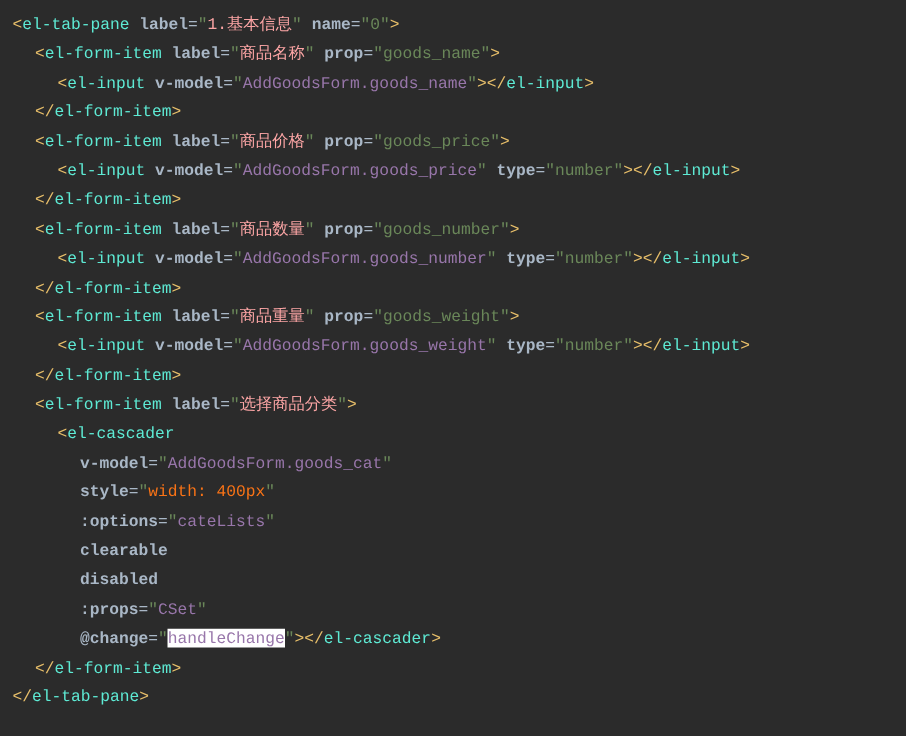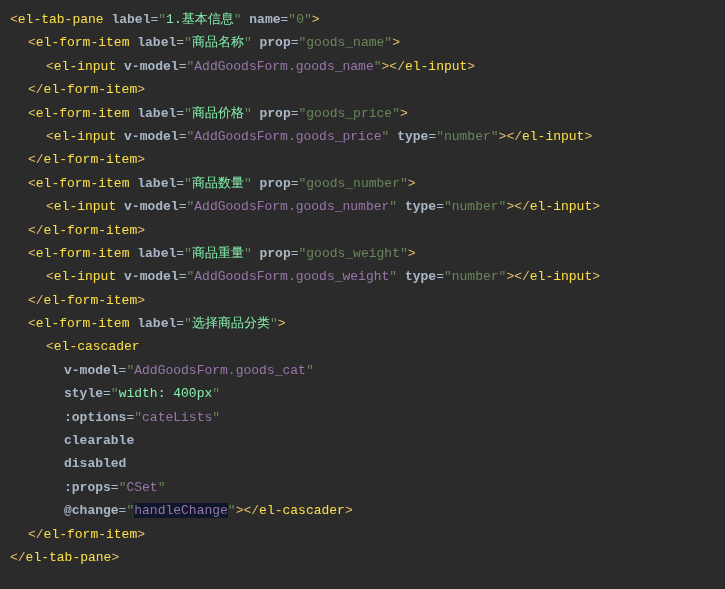--- a/index.html
+++ b/index.html
@@ -15,29 +15,29 @@
     overflow: hidden;
   }
   .code-area {
     padding: 8px 10px;
     white-space: pre;
   }
   .line {
     display: block;
   }
   .tag-bracket { color: #e8bf6a; }
-  .tag-name { color: #fde047; }
+  .tag-name { color: #5eead4; }
   .attr-name { color: #a9b7c6; font-weight: bold; }
   .attr-eq { color: #a9b7c6; }
   .attr-value { color: #6a8759; }
-  .string-label { color: #86efac; }
+  .string-label { color: #fca5a5; }
   .directive { color: #9876aa; font-family: Liberation Mono, monospace; }
-  .css { color: #86efac; }
+  .css { color: #f97316; }
   .highlighted {
-    background: #0f172a;
+    background: #ffffff;
   }
   .ind1 { padding-left: 0px; }
   .ind2 { padding-left: 18px; }
   .ind3 { padding-left: 36px; }
   .ind4 { padding-left: 54px; }
 </style>
 </head>
 <body>
 
 <div class="code-area" id="code-root"><span class="line ind1"><span class="tag-bracket">&lt;</span><span class="tag-name">el-tab-pane</span><span class="attr-name"> label</span><span class="attr-eq">=</span><span class="attr-value">"</span><span class="string-label">1.基本信息</span><span class="attr-value">"</span><span class="attr-name"> name</span><span class="attr-eq">=</span><span class="attr-value">"0"</span><span class="tag-bracket">&gt;</span></span><span class="line ind2"><span class="tag-bracket">&lt;</span><span class="tag-name">el-form-item</span><span class="attr-name"> label</span><span class="attr-eq">=</span><span class="attr-value">"</span><span class="string-label">商品名称</span><span class="attr-value">"</span><span class="attr-name"> prop</span><span class="attr-eq">=</span><span class="attr-value">"goods_name"</span><span class="tag-bracket">&gt;</span></span><span class="line ind3"><span class="tag-bracket">&lt;</span><span class="tag-name">el-input</span><span class="attr-name"> v-model</span><span class="attr-eq">=</span><span class="attr-value">"</span><span class="directive">AddGoodsForm.goods_name</span><span class="attr-value">"</span><span class="tag-bracket">&gt;&lt;/</span><span class="tag-name">el-input</span><span class="tag-bracket">&gt;</span></span><span class="line ind2"><span class="tag-bracket">&lt;/</span><span class="tag-name">el-form-item</span><span class="tag-bracket">&gt;</span></span><span class="line ind2"><span class="tag-bracket">&lt;</span><span class="tag-name">el-form-item</span><span class="attr-name"> label</span><span class="attr-eq">=</span><span class="attr-value">"</span><span class="string-label">商品价格</span><span class="attr-value">"</span><span class="attr-name"> prop</span><span class="attr-eq">=</span><span class="attr-value">"goods_price"</span><span class="tag-bracket">&gt;</span></span><span class="line ind3"><span class="tag-bracket">&lt;</span><span class="tag-name">el-input</span><span class="attr-name"> v-model</span><span class="attr-eq">=</span><span class="attr-value">"</span><span class="directive">AddGoodsForm.goods_price</span><span class="attr-value">"</span><span class="attr-name"> type</span><span class="attr-eq">=</span><span class="attr-value">"number"</span><span class="tag-bracket">&gt;&lt;/</span><span class="tag-name">el-input</span><span class="tag-bracket">&gt;</span></span><span class="line ind2"><span class="tag-bracket">&lt;/</span><span class="tag-name">el-form-item</span><span class="tag-bracket">&gt;</span></span><span class="line ind2"><span class="tag-bracket">&lt;</span><span class="tag-name">el-form-item</span><span class="attr-name"> label</span><span class="attr-eq">=</span><span class="attr-value">"</span><span class="string-label">商品数量</span><span class="attr-value">"</span><span class="attr-name"> prop</span><span class="attr-eq">=</span><span class="attr-value">"goods_number"</span><span class="tag-bracket">&gt;</span></span><span class="line ind3"><span class="tag-bracket">&lt;</span><span class="tag-name">el-input</span><span class="attr-name"> v-model</span><span class="attr-eq">=</span><span class="attr-value">"</span><span class="directive">AddGoodsForm.goods_number</span><span class="attr-value">"</span><span class="attr-name"> type</span><span class="attr-eq">=</span><span class="attr-value">"number"</span><span class="tag-bracket">&gt;&lt;/</span><span class="tag-name">el-input</span><span class="tag-bracket">&gt;</span></span><span class="line ind2"><span class="tag-bracket">&lt;/</span><span class="tag-name">el-form-item</span><span class="tag-bracket">&gt;</span></span><span class="line ind2"><span class="tag-bracket">&lt;</span><span class="tag-name">el-form-item</span><span class="attr-name"> label</span><span class="attr-eq">=</span><span class="attr-value">"</span><span class="string-label">商品重量</span><span class="attr-value">"</span><span class="attr-name"> prop</span><span class="attr-eq">=</span><span class="attr-value">"goods_weight"</span><span class="tag-bracket">&gt;</span></span><span class="line ind3"><span class="tag-bracket">&lt;</span><span class="tag-name">el-input</span><span class="attr-name"> v-model</span><span class="attr-eq">=</span><span class="attr-value">"</span><span class="directive">AddGoodsForm.goods_weight</span><span class="attr-value">"</span><span class="attr-name"> type</span><span class="attr-eq">=</span><span class="attr-value">"number"</span><span class="tag-bracket">&gt;&lt;/</span><span class="tag-name">el-input</span><span class="tag-bracket">&gt;</span></span><span class="line ind2"><span class="tag-bracket">&lt;/</span><span class="tag-name">el-form-item</span><span class="tag-bracket">&gt;</span></span><span class="line ind2"><span class="tag-bracket">&lt;</span><span class="tag-name">el-form-item</span><span class="attr-name"> label</span><span class="attr-eq">=</span><span class="attr-value">"</span><span class="string-label">选择商品分类</span><span class="attr-value">"</span><span class="tag-bracket">&gt;</span></span><span class="line ind3"><span class="tag-bracket">&lt;</span><span class="tag-name">el-cascader</span></span><span class="line ind4"><span class="attr-name">v-model</span><span class="attr-eq">=</span><span class="attr-value">"</span><span class="directive">AddGoodsForm.goods_cat</span><span class="attr-value">"</span></span><span class="line ind4"><span class="attr-name">style</span><span class="attr-eq">=</span><span class="attr-value">"</span><span class="css">width: 400px</span><span class="attr-value">"</span></span><span class="line ind4"><span class="attr-name">:options</span><span class="attr-eq">=</span><span class="attr-value">"</span><span class="directive">cateLists</span><span class="attr-value">"</span></span><span class="line ind4"><span class="attr-name">clearable</span></span><span class="line ind4"><span class="attr-name">disabled</span></span><span class="line ind4"><span class="attr-name">:props</span><span class="attr-eq">=</span><span class="attr-value">"</span><span class="directive">CSet</span><span class="attr-value">"</span></span><span class="line ind4"><span class="attr-name">@change</span><span class="attr-eq">=</span><span class="attr-value">"</span><span class="directive highlighted">handleChange</span><span class="attr-value">"</span><span class="tag-bracket">&gt;&lt;/</span><span class="tag-name">el-cascader</span><span class="tag-bracket">&gt;</span></span><span class="line ind2"><span class="tag-bracket">&lt;/</span><span class="tag-name">el-form-item</span><span class="tag-bracket">&gt;</span></span><span class="line ind1"><span class="tag-bracket">&lt;/</span><span class="tag-name">el-tab-pane</span><span class="tag-bracket">&gt;</span></span></div>

